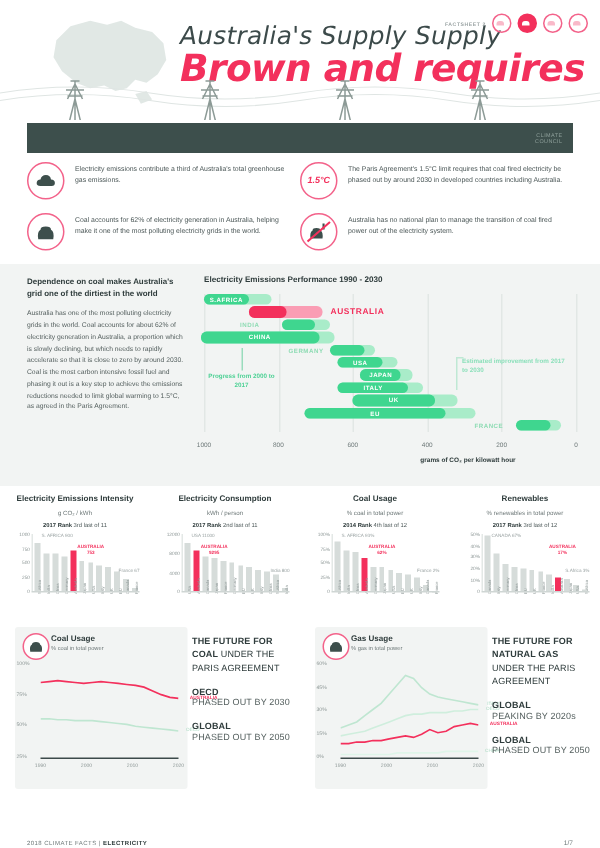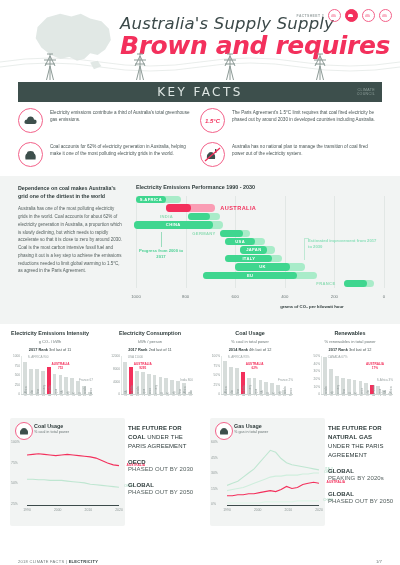--- a/index.html
+++ b/index.html
@@ -164,21 +164,20 @@
             <path d="M0 6 h12 M1 10 h10 M3 0 h6 M6 0 v28 M6 2 L1 12 M6 2 L11 12 M6 12 L2 28 M6 12 L10 28" stroke="#8c9a96" stroke-width="1" fill="none"></path>
           </g>
         <g transform="translate(314,6)">
             <path d="M0 6 h12 M1 10 h10 M3 0 h6 M6 0 v28 M6 2 L1 12 M6 2 L11 12 M6 12 L2 28 M6 12 L10 28" stroke="#8c9a96" stroke-width="1" fill="none"></path>
           </g>
       </g>
     </svg>
   </div>
 
   <div class="kf-bar">
-    <span class="kf-title">KEY FACTS</span>
     <span class="kf-logo">
       <span>CLIMATE</span><br>
       <span>COUNCIL</span>
     </span>
   </div>
 
   <div class="kf-grid">
     <div class="kf-item">
       <span class="kf-icon">
         <svg width="13" height="9" viewBox="0 0 13 9">

